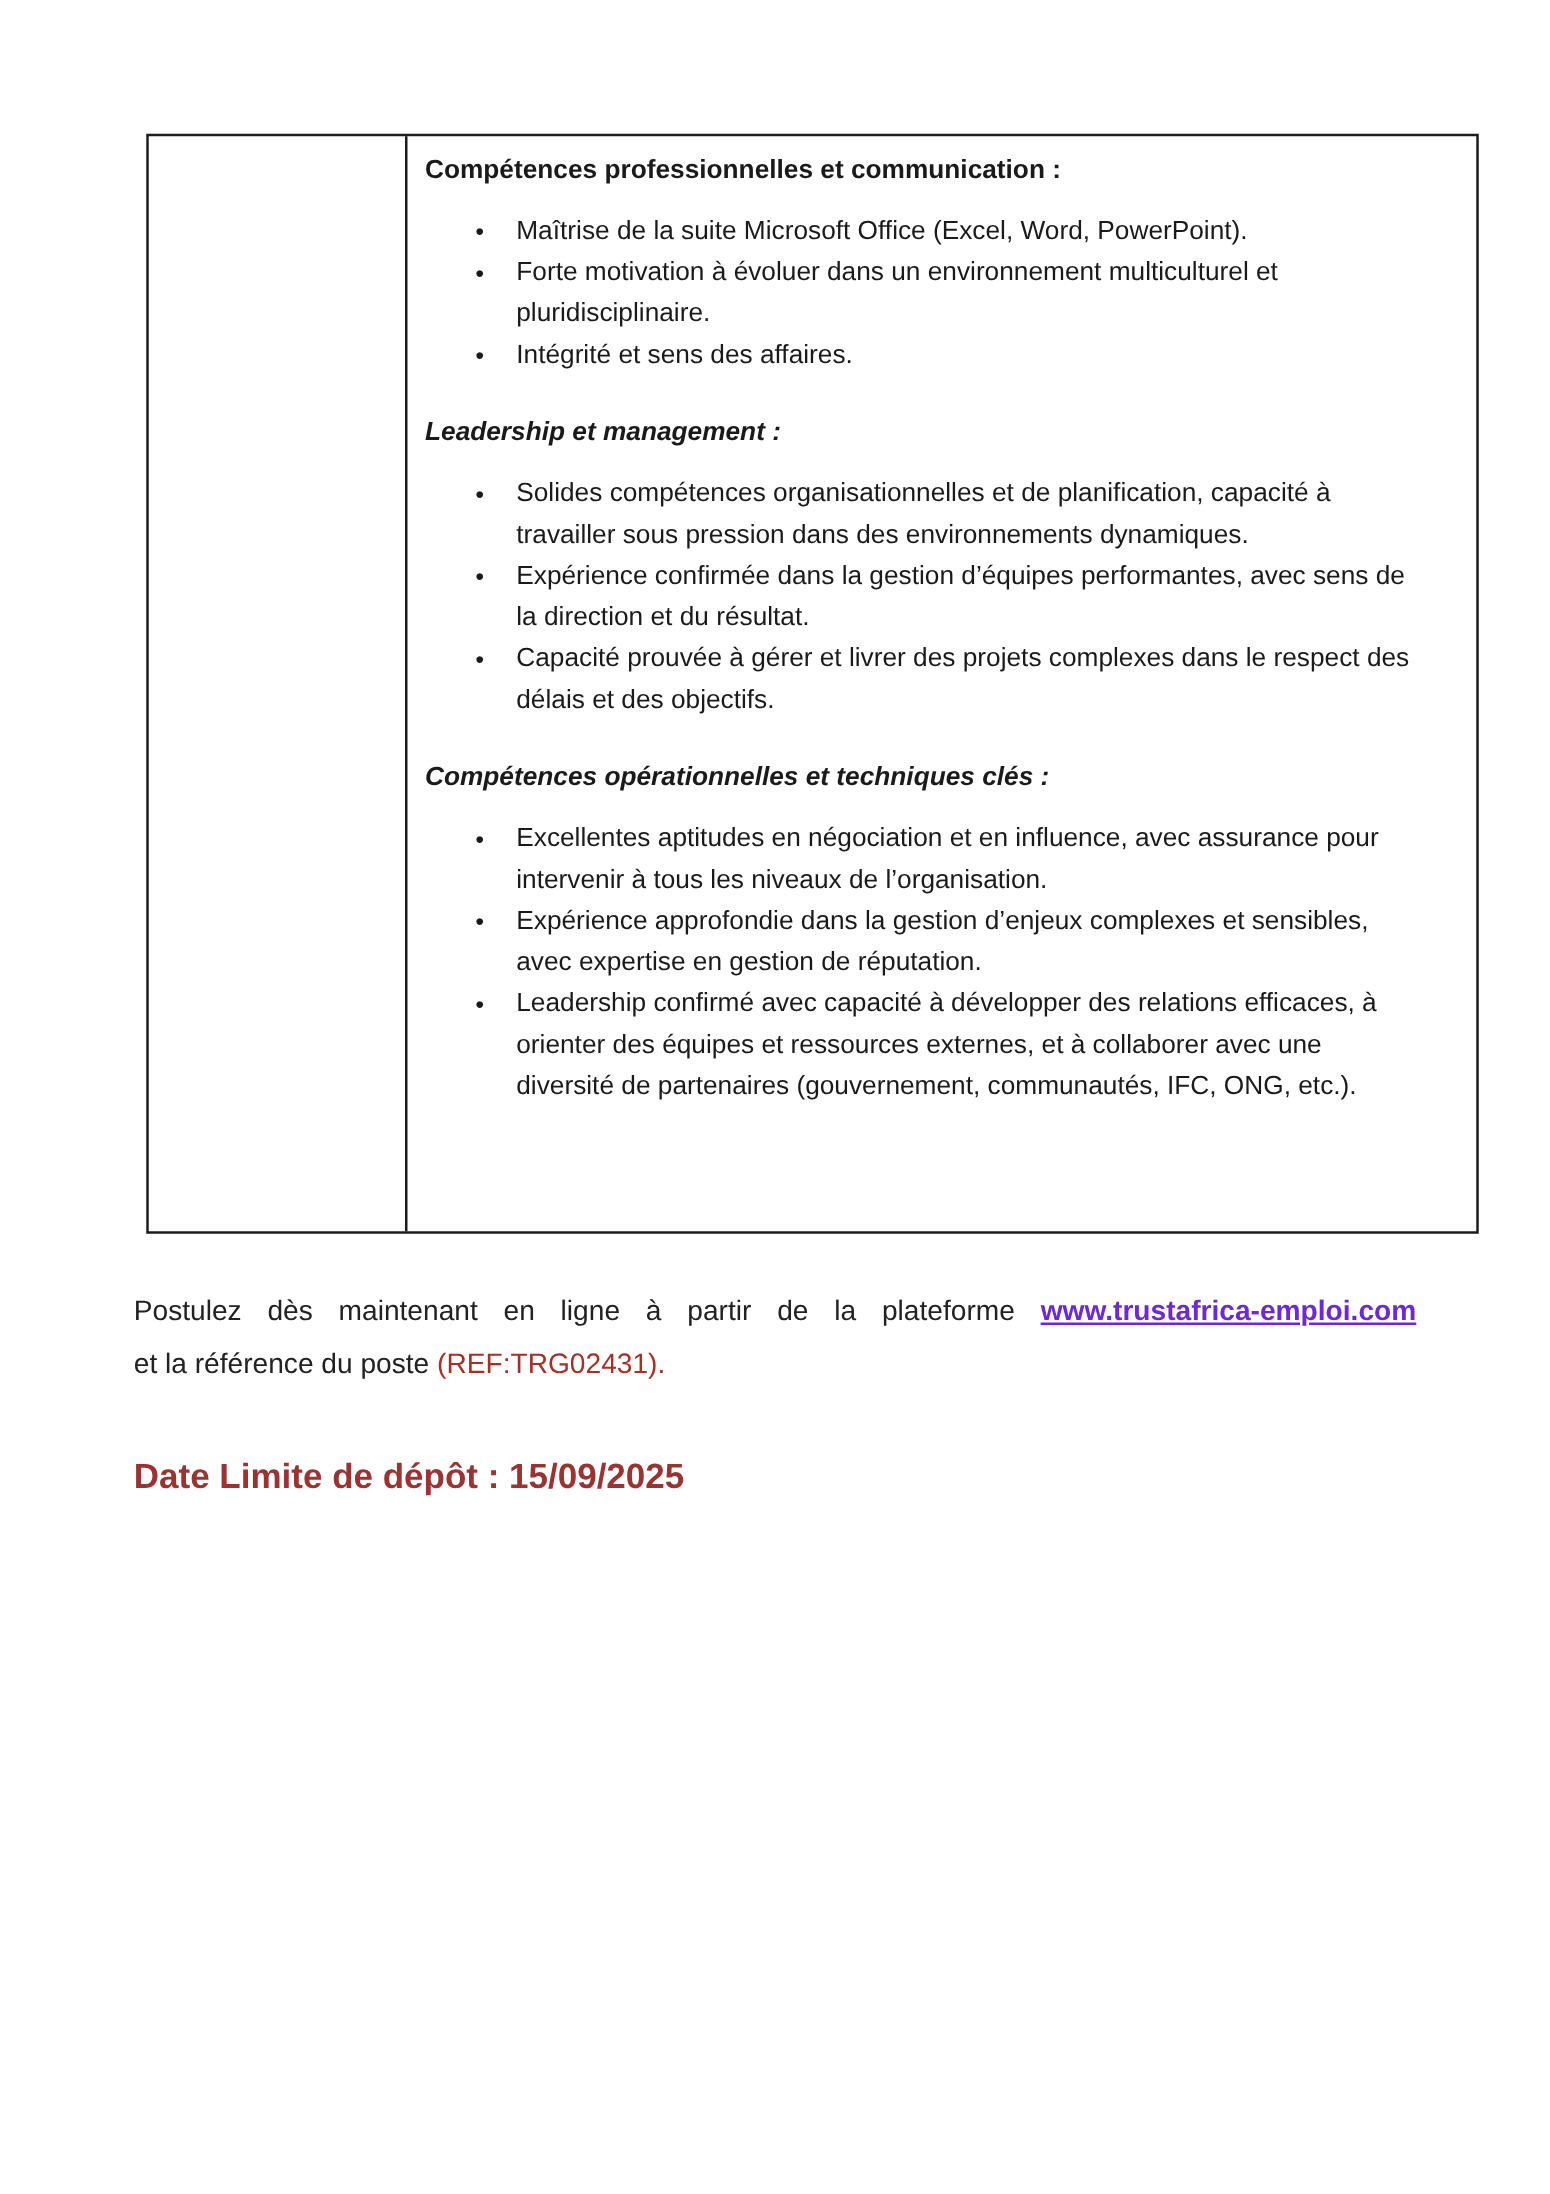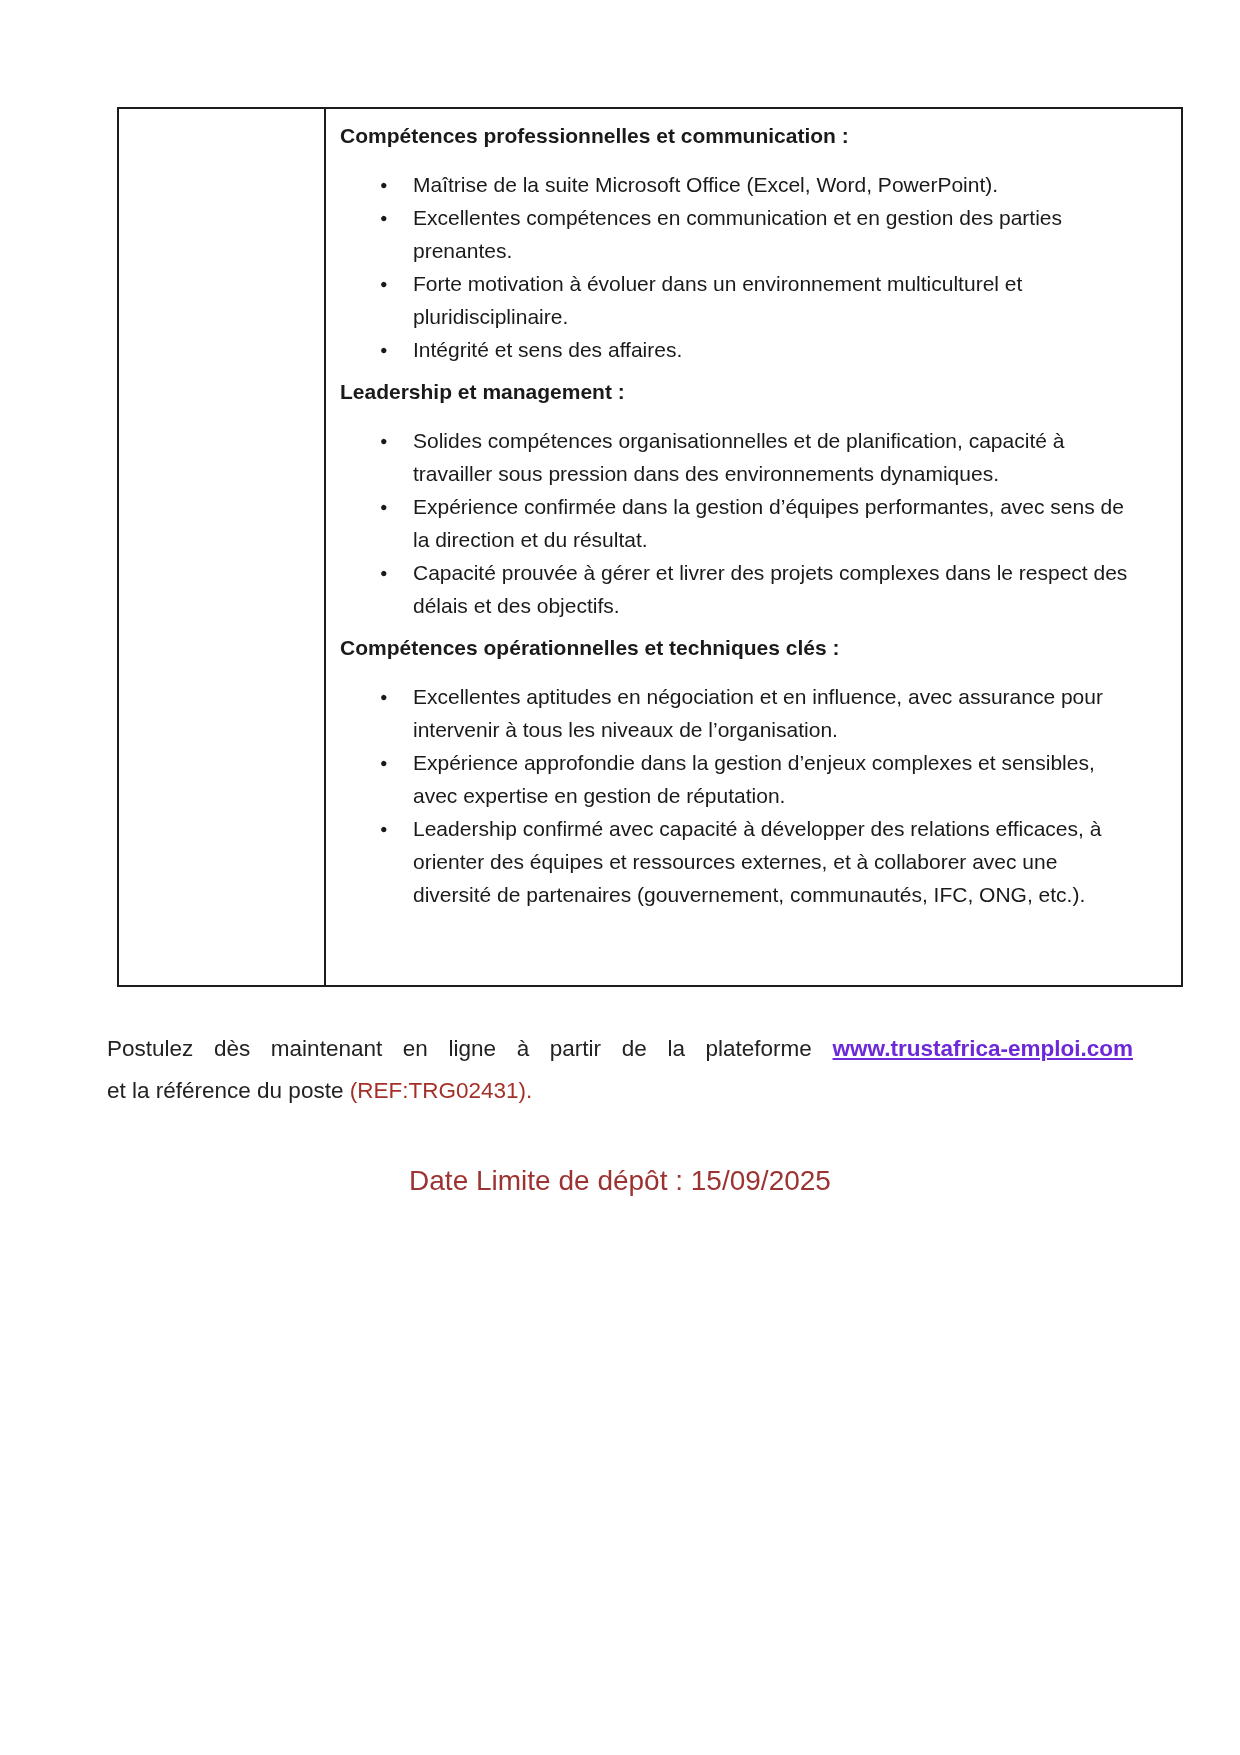--- a/index.html
+++ b/index.html
@@ -17,21 +17,21 @@
   .doc-table {
     position:absolute; left:117px; top:107px; width:1066px; min-height:880px;
     border:2px solid #1c1c1c;
     display:flex; align-items:stretch;
     background:#ffffff;
   }
   .col-left  { width:207px; border-right:2px solid #1c1c1c; }
   .col-right { flex:1; padding:10px 24px 22px 14px; font-size:21px; line-height:33px; }
 
   .sec-heading { font-weight:bold; }
-  .section + .section .sec-heading { margin-top:9px; }
+  .section + .section .sec-heading { margin-top:29px;font-style:italic; }
   .sec-heading { margin-bottom:16px; }
 
   ul.bullets { list-style:none; padding:0 16px 0 73px; margin:0; }
   ul.bullets li { position:relative; }
   ul.bullets li::before {
     content:"●";
     position:absolute; left:-33px; top:1px;
     font-size:12.5px; line-height:33px;
   }
 
@@ -46,37 +46,36 @@
     color:#6d28d9; font-weight:bold; text-decoration:underline; cursor:pointer;
   }
   a.email-link {
     color:#1155CC; text-decoration:underline; cursor:pointer;
   }
   .ref { color:#A43128; font-weight:normal; }
 
   
   .deadline {
     position:absolute; left:107px; top:1165px; width:1026px;
-    text-align:center; font-size:28px; font-weight:normal; color:#9C3333;
+    text-align:left; font-size:28px; font-weight:bold; color:#9C3333;
   }
 </style>
 </head>
 <body>
 
 <div class="page">
 
   <div class="doc-table">
     <div class="col-left"></div>
     <div class="col-right">
 
       <div class="section">
         <div class="sec-heading">Compétences professionnelles et communication :</div>
         <ul class="bullets">
           <li>Maîtrise de la suite Microsoft Office (Excel, Word, PowerPoint).</li>
-          <li>Excellentes compétences en communication et en gestion des parties prenantes.</li>
           <li>Forte motivation à évoluer dans un environnement multiculturel et pluridisciplinaire.</li>
           <li>Intégrité et sens des affaires.</li>
         </ul>
       </div>
 
       <div class="section">
         <div class="sec-heading">Leadership et management :</div>
         <ul class="bullets">
           <li>Solides compétences organisationnelles et de planification, capacité à travailler sous pression dans des environnements dynamiques.</li>
           <li>Expérience confirmée dans la gestion d’équipes performantes, avec sens de la direction et du résultat.</li>

